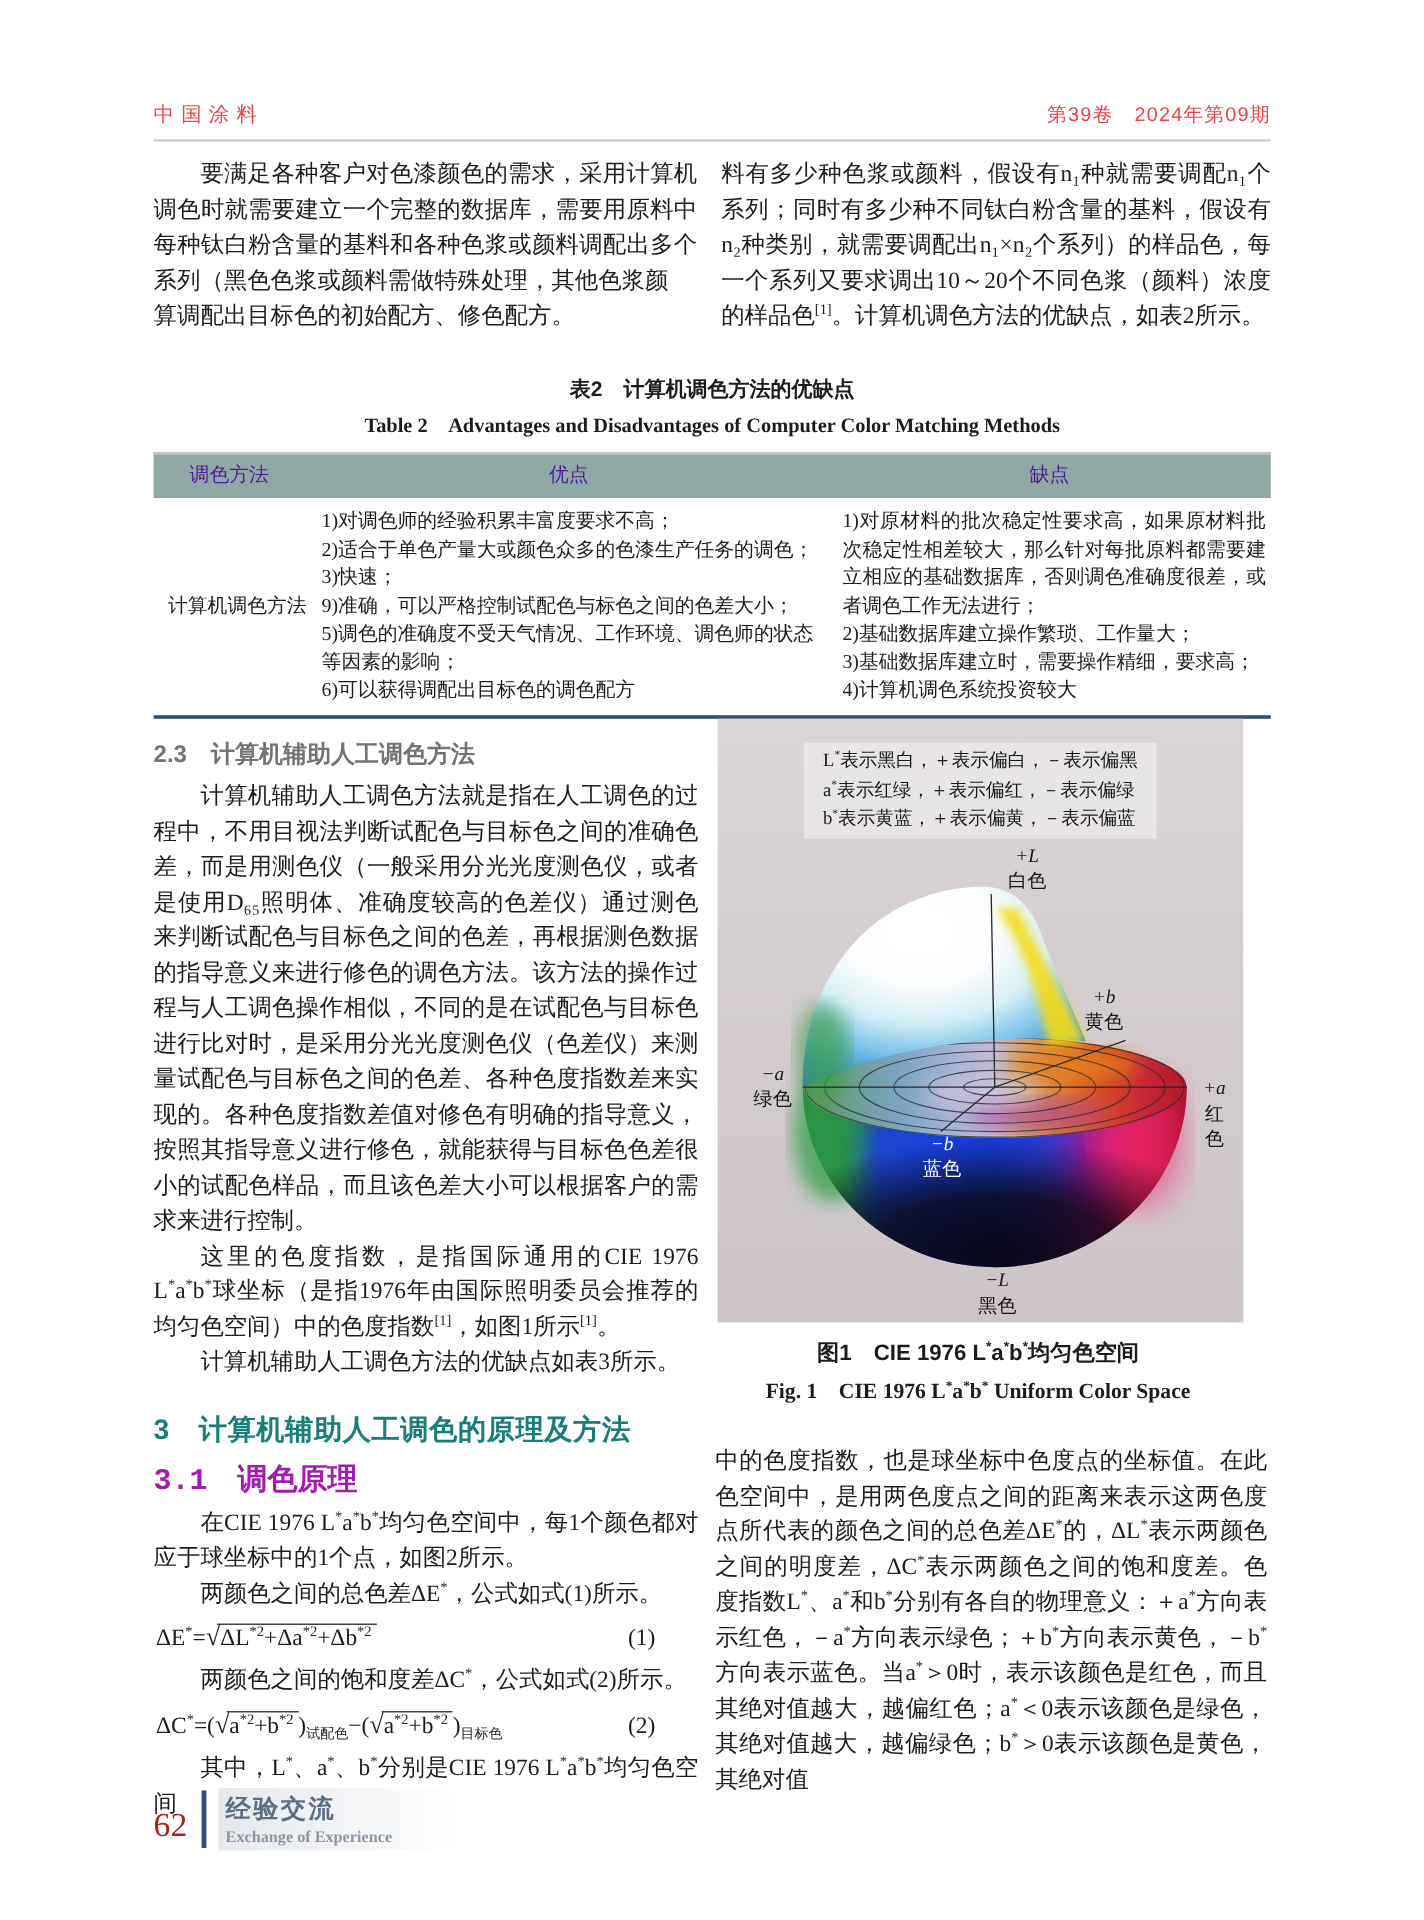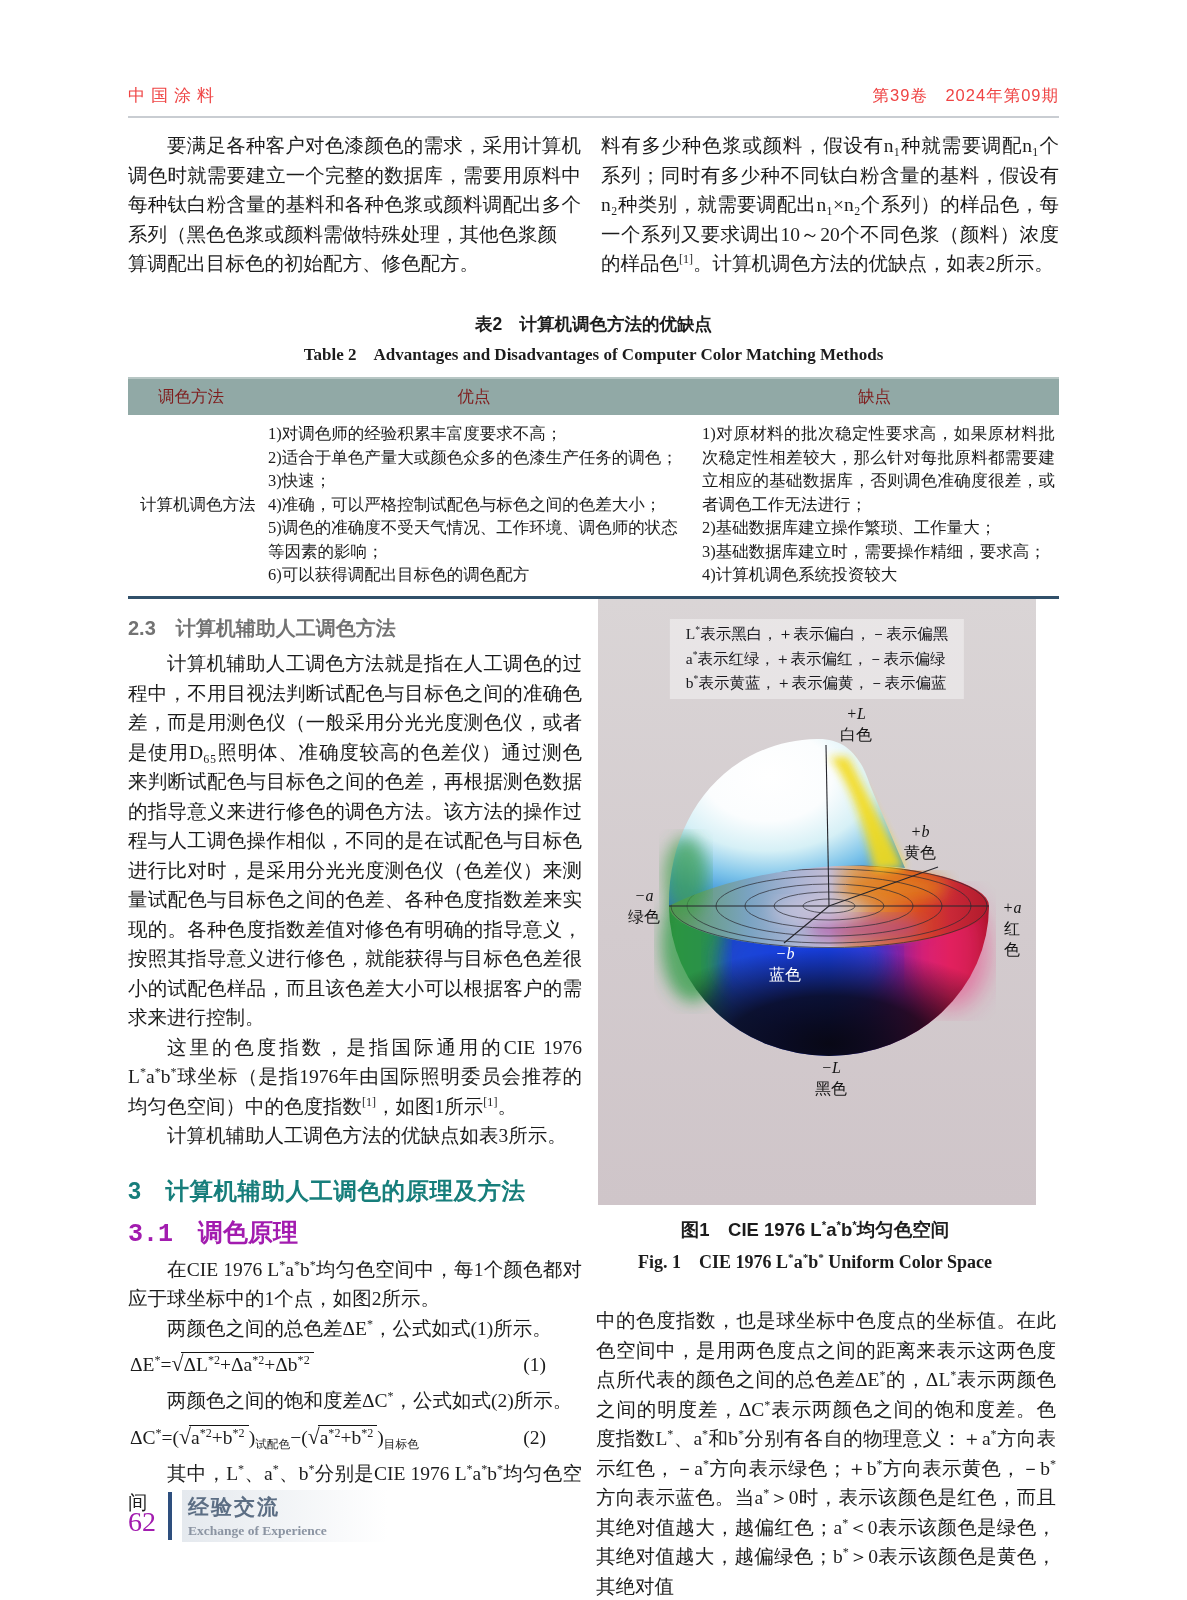--- a/index.html
+++ b/index.html
@@ -23,21 +23,21 @@
   .col-top-right{position:absolute;left:601px;top:131px;width:458px;}
 
   
   .tablewrap{position:absolute;left:128px;top:312px;width:931px;}
   .tcap-zh{text-align:center;font-weight:bold;font-size:17.5px;
            font-family:"Liberation Sans","DejaVu Sans",sans-serif;}
   .tcap-en{text-align:center;font-weight:bold;font-size:17px;margin-top:7px;}
   .t2{margin-top:11px;border-bottom:3px solid #31506a;font-size:16.5px;line-height:23.5px;}
   .t2-head{display:grid;grid-template-columns:130px 432px 1fr;background:#91a9a6;height:36px;
            align-items:center;border-top:2px solid #b7c6c4;
-           font-family:"Liberation Sans","DejaVu Sans",sans-serif;font-size:16.5px;color:#7f1d1d;}
+           font-family:"Liberation Sans","DejaVu Sans",sans-serif;font-size:16.5px;color:#4c1d95;}
   .t2-head .c1{padding-left:30px;}
   .t2-head .c2,.t2-head .c3{text-align:center;}
   .t2-body{display:grid;grid-template-columns:130px 432px 1fr;padding:7px 0 9px;}
   .t2-method{align-self:center;padding-left:12px;}
   .t2-adv{padding-left:10px;padding-right:6px;}
   .t2-dis{padding-left:12px;padding-right:4px;text-align:justify;}
   .t2 .item{margin:0;}
 
   
   .col-left-main{position:absolute;left:128px;top:615px;width:454px;}
@@ -48,38 +48,38 @@
   .h31{font-family:Liberation Mono, monospace;color:#a21caf;font-size:25px;
        font-weight:bold;margin:0 0 6px 0;}
   .formula{display:flex;align-items:baseline;font-size:19.5px;margin:9px 0 9px 2px;white-space:nowrap;}
   .formula .fnum{margin-left:auto;padding-right:36px;}
   .sqrt{white-space:nowrap;}
   .sqrt::before{content:"√";font-size:1.12em;margin-right:-2px;}
   .rad{display:inline-block;border-top:1.6px solid #141414;padding:1px 4px 0 2px;line-height:1.15;}
 
   
   .col-right-main{position:absolute;left:596px;top:599px;width:463px;}
-  .figure{position:relative;width:438px;height:606px;margin-left:2px;
+  .figure{position:relative;width:438px;height:503px;margin-left:2px;
           background:linear-gradient(180deg,#dad5d6 0%,#d3cbce 55%,#cfc5c9 100%);}
   .legend{position:absolute;top:20px;left:50%;transform:translateX(-50%);text-align:left;
           font-size:15.5px;line-height:24.5px;color:#17171c;background:rgba(255,255,255,0.40);
           padding:3px 16px;white-space:nowrap;}
   .axlab{position:absolute;transform:translateX(-50%);text-align:center;font-size:16px;
          line-height:21px;color:#141414;}
   .axlab .sign{font-style:italic;}
   .axlab.white{color:#ffffff;}
   .sphere-svg{position:absolute;left:0;top:0;}
   .figcaps{width:438px;text-align:center;margin-top:12px;}
   .figcap-zh{font-family:"Liberation Sans","DejaVu Sans",sans-serif;font-weight:bold;font-size:18.5px;}
   .figcap-en{font-weight:bold;font-size:18px;margin-top:8px;}
   .rp{margin-top:32px;width:460px;}
 
   
   .footer{position:absolute;left:128px;top:1490px;display:flex;align-items:center;}
-  .pnum{font-size:28px;color:#a21caf;margin-right:12px;align-self:flex-end;line-height:1;
+  .pnum{font-size:28px;color:#b91c1c;margin-right:12px;align-self:flex-end;line-height:1;
         padding-bottom:6px;}
   .fbar{width:4px;height:48px;background:#2e4f7e;margin-right:10px;}
   .ftitles{background:linear-gradient(90deg,rgba(224,229,235,0.85),rgba(255,255,255,0));
            padding:3px 60px 3px 6px;}
   .fzh{font-family:"Liberation Sans","DejaVu Sans",sans-serif;font-weight:bold;font-size:21px;
        color:#5c6e84;letter-spacing:2px;}
   .fen{font-size:13.5px;color:#8b94a2;font-weight:bold;margin-top:2px;}
 </style>
 </head>
 <body>
@@ -107,21 +107,21 @@
         <div class="c1">调色方法</div>
         <div class="c2">优点</div>
         <div class="c3">缺点</div>
       </div>
       <div class="t2-body">
         <div class="t2-method">计算机调色方法</div>
         <div class="t2-adv">
           <p class="item">1)对调色师的经验积累丰富度要求不高；</p>
           <p class="item">2)适合于单色产量大或颜色众多的色漆生产任务的调色；</p>
           <p class="item">3)快速；</p>
-          <p class="item">4)准确，可以严格控制试配色与标色之间的色差大小；</p>
+          <p class="item">9)准确，可以严格控制试配色与标色之间的色差大小；</p>
           <p class="item">5)调色的准确度不受天气情况、工作环境、调色师的状态等因素的影响；</p>
           <p class="item">6)可以获得调配出目标色的调色配方</p>
         </div>
         <div class="t2-dis">
           <p class="item">1)对原材料的批次稳定性要求高，如果原材料批次稳定性相差较大，那么针对每批原料都需要建立相应的基础数据库，否则调色准确度很差，或者调色工作无法进行；</p>
           <p class="item">2)基础数据库建立操作繁琐、工作量大；</p>
           <p class="item">3)基础数据库建立时，需要操作精细，要求高；</p>
           <p class="item">4)计算机调色系统投资较大</p>
         </div>
       </div>

